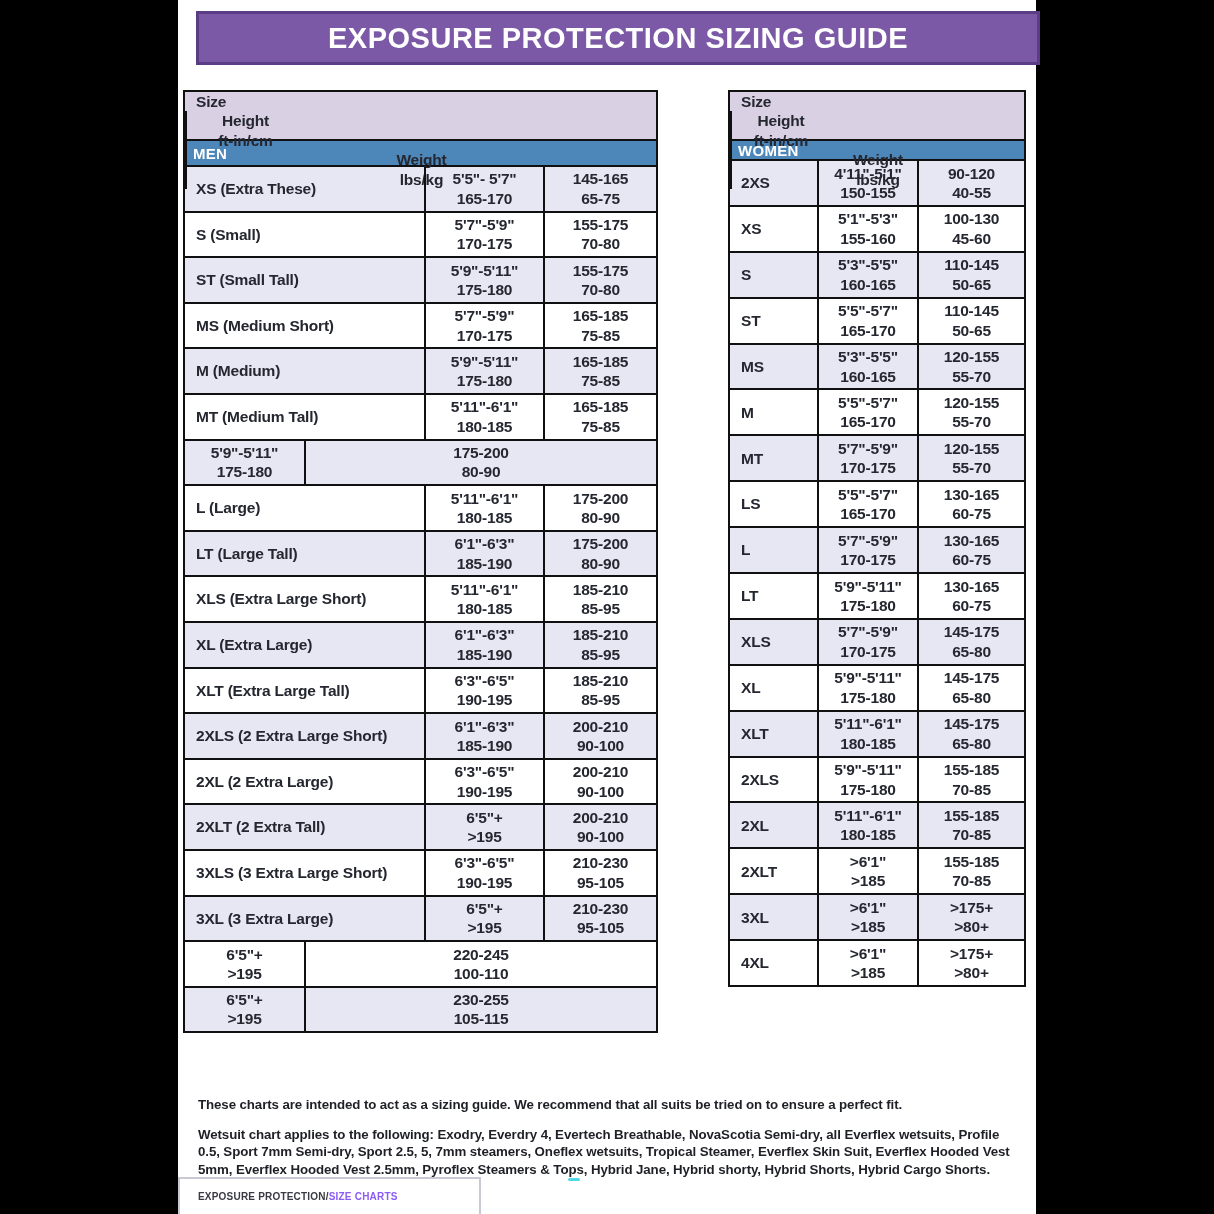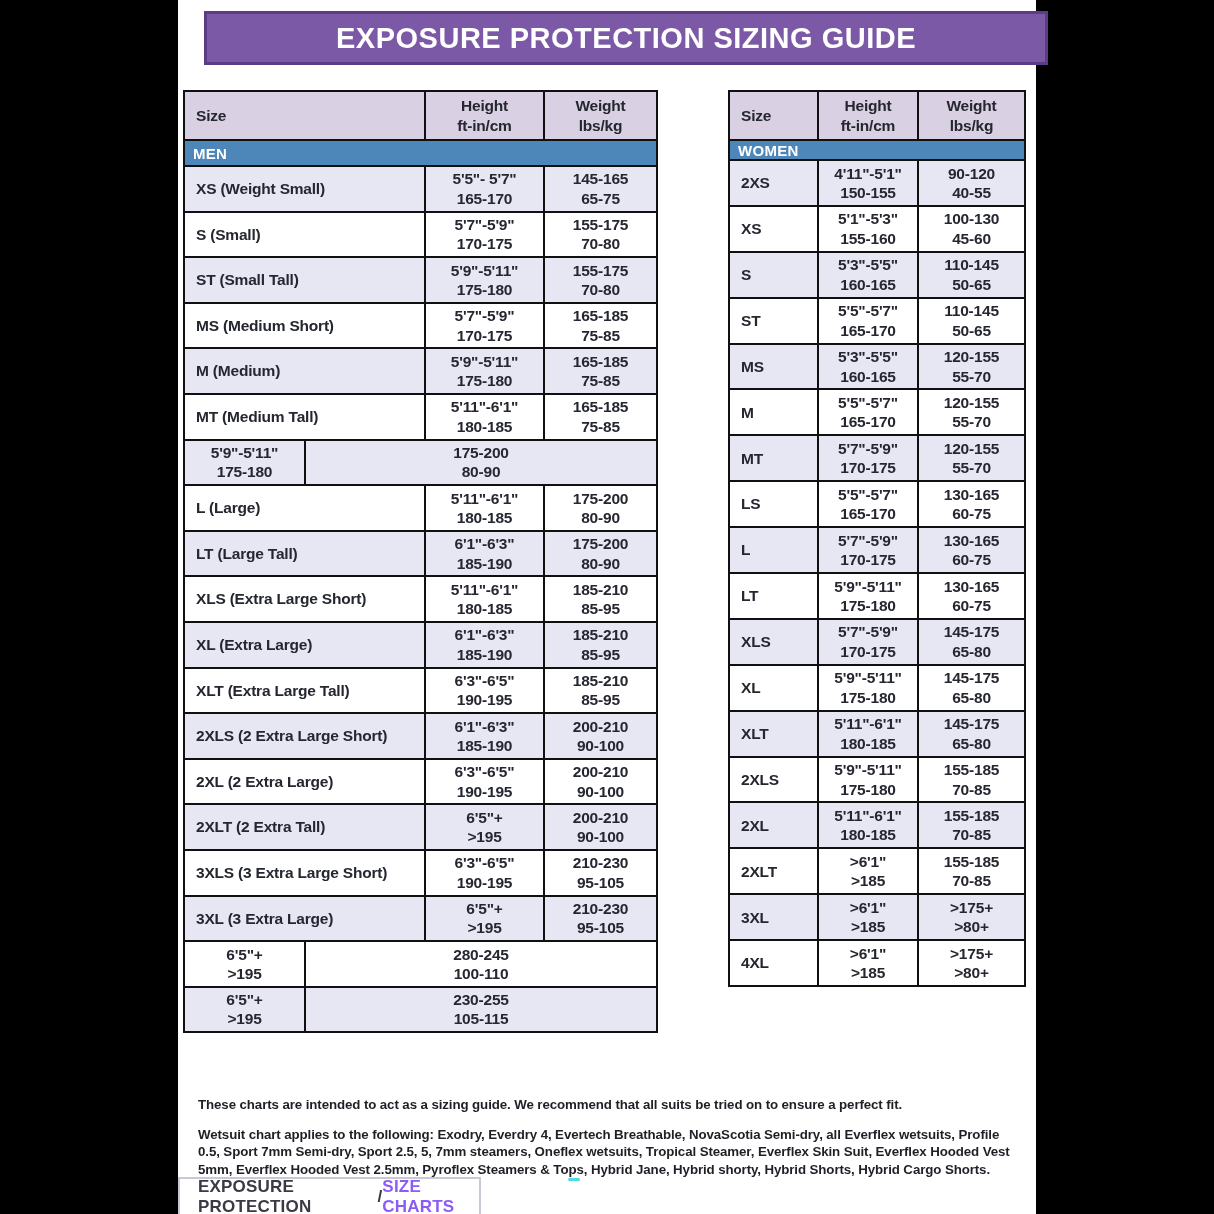--- a/index.html
+++ b/index.html
@@ -13,42 +13,42 @@
     font-family: "Liberation Sans", sans-serif;
   }
   .black-bar {
     position: absolute; top: 0; height: 1214px;
     background: #000000;
   }
   .black-bar.left  { left: 0;  width: 178px; }
   .black-bar.right { left: 1036px; width: 178px; }
 
   .banner {
-    position: absolute; left: 204px; top: 11px;
+    position: absolute; left: 196px; top: 11px;
     width: 844px; height: 54px;
     background: #7c59a6;
     border: 3px solid #5a3d85;
     display: flex; align-items: center; justify-content: center;
   }
   .banner h1 {
     color: #ffffff; font-size: 29px; font-weight: 700;
     letter-spacing: 0.5px; white-space: nowrap;
   }
 
   .sg-table {
     position: absolute; top: 90px;
     border: 2px solid #101010;
     background: #ffffff;
     color: #252730;
   }
   .sg-table.men   { left: 183px; width: 475px; }
   .sg-table.women { left: 728px; width: 298px; }
 
   .sg-row { display: flex; align-items: stretch; }
-  .sg-row.header { height: 47px; background: #d9d0e3; }
+  .sg-row.header { height: 47px; background: #d9d0e3; flex-direction: column; }
   .sg-row.body { border-top: 2px solid #101010; }
   .men   .sg-row.body   { height: 45.6px; }
   .women .sg-row.body   { height: 45.9px; }
   .sg-row.body.odd  { background: #e7e6f3; }
   .sg-row.body.even { background: #ffffff; }
 
   .band {
     border-top: 2px solid #101010;
     background: #4d86b8;
     color: #ffffff;
@@ -88,21 +88,21 @@
   .footer-note p { margin: 12px; }
 
   .size-charts-tab {
     position: absolute; left: 178px; top: 1177px;
     width: 303px; height: 37px;
     background: #ffffff;
     border: 2px solid #c9c9d6;
     border-bottom: none;
     display: flex; align-items: center;
     padding-left: 18px;
-    font-size: 17px; font-weight: 700; letter-spacing: 0.2px;
+    font-size: 10px; font-weight: 700; letter-spacing: 0.2px;
     color: #3a3a44;
     cursor: pointer;
   }
   .size-charts-tab .purple { color: #8b5cf6; }
 
   .teal-dash {
     position: absolute; left: 568px; top: 1178px;
     width: 12px; height: 3px;
     background: #4fd9e4; border-radius: 2px;
   }
@@ -128,21 +128,21 @@
       </div>
       <div class="cell weight">
         <span>Weight</span>
         <span>lbs/kg</span>
       </div>
     </div>
     <div class="band">MEN</div>
     <div class="rows">
         <div class="sg-row body odd">
           <div class="cell size">
-            <span>XS (Weight Small)</span>
+            <span>XS (Extra These)</span>
           </div>
           <div class="cell height">
             <span>5'5"- 5'7"</span>
             <span>165-170</span>
           </div>
           <div class="cell weight">
             <span>145-165</span>
             <span>65-75</span>
           </div>
         </div>
@@ -350,21 +350,21 @@
             <span>210-230</span>
             <span>95-105</span>
           </div>
         </div>
         <div class="sg-row body even">
           <div class="cell height">
             <span>6'5"+</span>
             <span>&gt;195</span>
           </div>
           <div class="cell weight">
-            <span>280-245</span>
+            <span>220-245</span>
             <span>100-110</span>
           </div>
         </div>
         <div class="sg-row body odd">
           <div class="cell height">
             <span>6'5"+</span>
             <span>&gt;195</span>
           </div>
           <div class="cell weight">
             <span>230-255</span>

